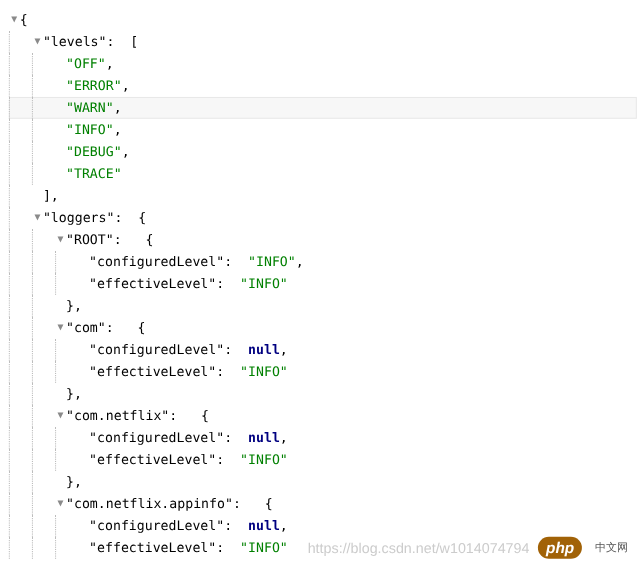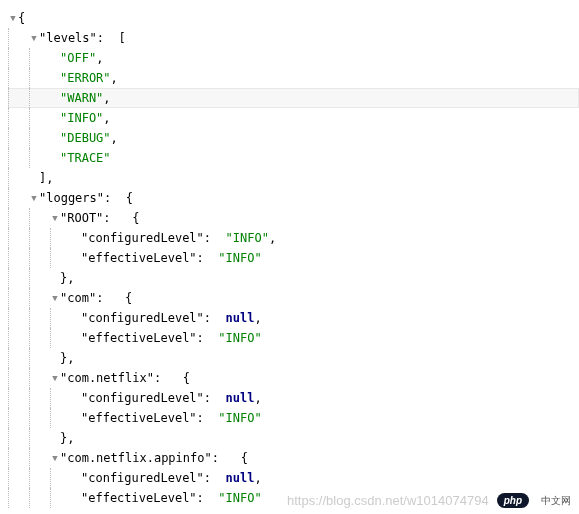--- a/index.html
+++ b/index.html
@@ -65,25 +65,25 @@
     gap: 12px;
     pointer-events: none;
   }
   .watermark-url {
     color: #ccc;
     font-family: Arial, sans-serif;
     font-size: 13px;
     margin-right: -4px;
   }
   .php-badge {
-    background: #0f172a;
+    background: #a16207;
     color: #fff;
     font-family: Arial, sans-serif;
     font-weight: bold;
-    font-size: 10px;
+    font-size: 14px;
     padding: 2px 7px;
     border-radius: 10px;
     font-style: italic;
   }
   .cn {
     font-family: "Microsoft YaHei", sans-serif;
     color: #555;
     font-size: 10px;
   }
 </style>

